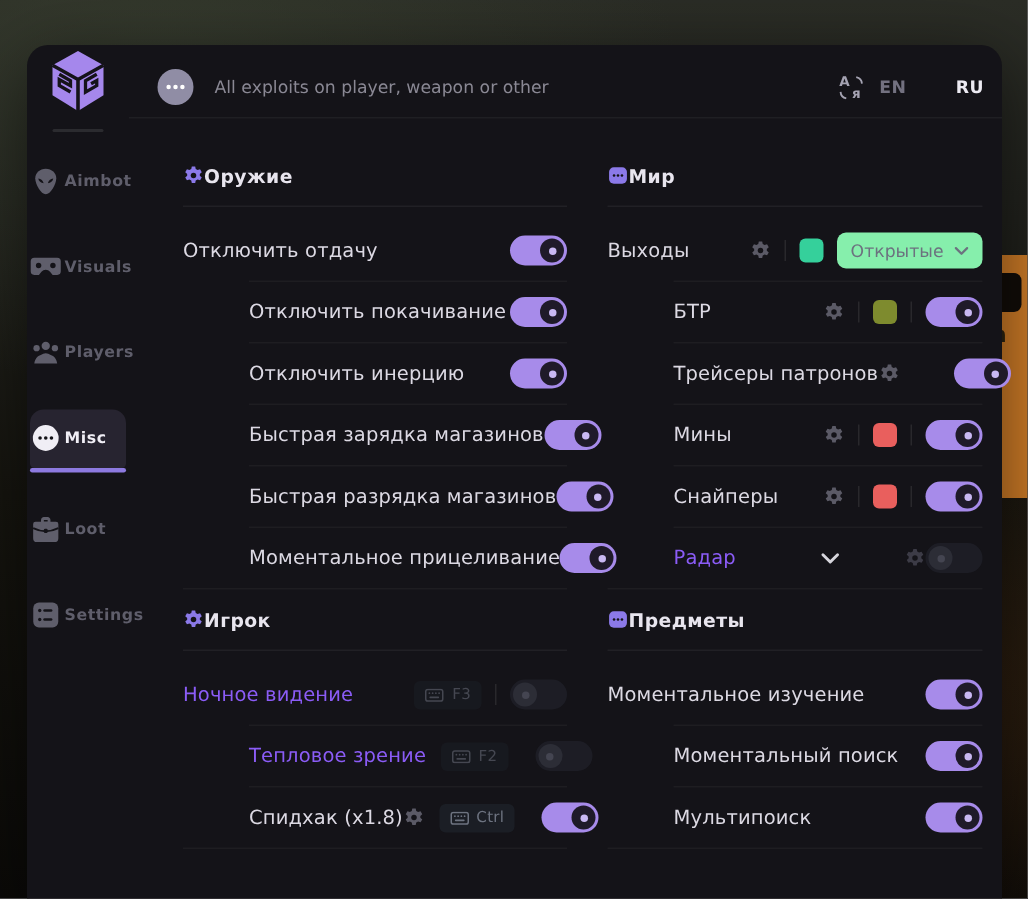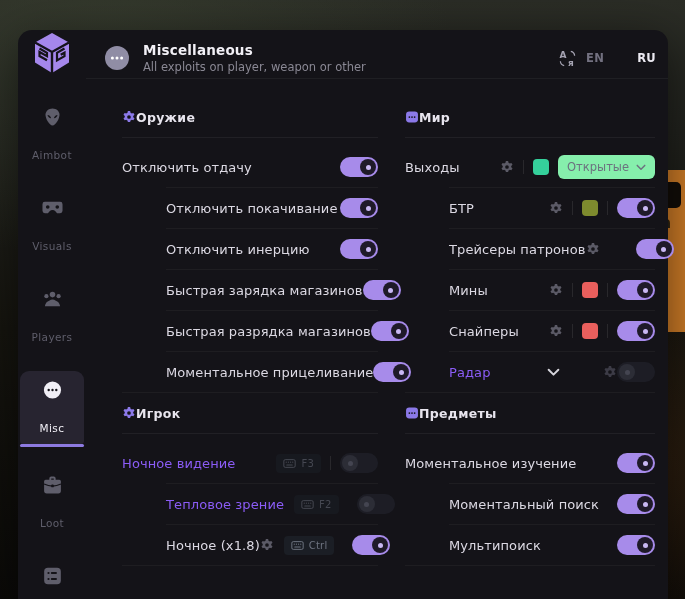--- a/index.html
+++ b/index.html
@@ -19,21 +19,21 @@
   .panel{
     position:absolute;left:18px;top:30px;width:650px;bottom:-14px;z-index:2;
     background:#141318;border-radius:14px 14px 0 0;
     box-shadow:0 12px 50px rgba(0,0,0,.55);
   }
   
   .sidebar{position:absolute;left:0;top:0;bottom:0;width:68px;display:flex;flex-direction:column;align-items:center;}
   .logo{margin-top:2px;height:44px;display:flex;align-items:center;}
   .logo-divider{width:34px;height:2px;border-radius:1px;background:rgba(255,255,255,.10);margin:10px 0 14px 0;}
   .nav{display:flex;flex-direction:column;align-items:center;width:100%;}
-  .nav-item{position:relative;width:64px;display:flex;flex-direction:column;align-items:center;gap:22px;padding:9px 0 10px 0;margin-bottom:18px;color:#5f5e6b;cursor:pointer;}
+  .nav-item{position:relative;width:64px;display:flex;flex-direction:row;align-items:center;gap:2px;padding:9px 0 10px 0;margin-bottom:18px;color:#5f5e6b;cursor:pointer;font-weight:bold;}
   .nav-item .icn svg{display:block;}
   .nav-icn{width:21px;height:20px;}
   .nav-icn svg{width:21px;height:20px;}
   .nav-label{font-size:10.5px;letter-spacing:.4px;}
   .nav-item.active{background:#272430;border-radius:9px 9px 3px 3px;color:#f0eef5;margin-bottom:22px;}
   .nav-underline{position:absolute;left:0;right:0;bottom:-3px;height:3px;border-radius:2px;background:#8d7ae0;}
   
   .hdr{position:absolute;left:68px;right:0;top:0;height:49px;display:flex;align-items:center;padding:8px 12px 0 18px;box-sizing:border-box;border-bottom:1px solid rgba(255,255,255,.05);}
   .hdr-avatar{width:26px;height:26px;margin-right:13px;color:#908da5;}
   .hdr-avatar svg{width:26px;height:26px;display:block;}
@@ -183,21 +183,20 @@
   <div class="hdr">
     <span class="hdr-avatar">
       <svg viewBox="0 0 26 26">
           <circle cx="13" cy="13" r="12" fill="currentColor"></circle>
           <circle cx="8.4" cy="13" r="1.5" fill="#fff"></circle>
           <circle cx="13" cy="13" r="1.5" fill="#fff"></circle>
           <circle cx="17.6" cy="13" r="1.5" fill="#fff"></circle>
         </svg>
     </span>
     <div class="hdr-titles">
-      <span class="hdr-title">Miscellaneous</span>
       <span class="hdr-sub">All exploits on player, weapon or other</span>
     </div>
     <div class="hdr-right">
       <span class="translate-icn">
         <svg viewBox="0 0 20 20">
             <text x="1.5" y="9" font-size="9.5" font-weight="700" fill="currentColor" font-family="DejaVu Sans">A</text>
             <text x="10.5" y="17.5" font-size="9.5" font-weight="700" fill="currentColor" font-family="DejaVu Sans">я</text>
             <path d="M13.5 2.5a5 5 0 0 1 4 4.6" stroke="currentColor" fill="none" stroke-width="1.3"></path>
             <path d="M6.5 17.5a5 5 0 0 1-4-4.6" stroke="currentColor" fill="none" stroke-width="1.3"></path>
           </svg>
@@ -331,21 +330,21 @@
                   <span class="hk-text">F2</span>
                 </span>
                 <span class="vdiv"></span>
                 <div class="toggle off">
                   <div class="knob">
                     <div class="dot"></div>
                   </div>
                 </div>
               </div>
               <div class="row">
-                <span class="row-label">Ночное (x1.8)</span>
+                <span class="row-label">Спидхак (x1.8)</span>
                 <span class="spacer"></span>
                 <span class="gear">
                   <svg viewBox="0 0 16 16">
                     <path d="M6.7 1.2h2.6l.4 1.9a5 5 0 0 1 1.4.8l1.9-.6 1.3 2.2-1.5 1.3a4.7 4.7 0 0 1 0 1.4l1.5 1.3-1.3 2.2-1.9-.6a5 5 0 0 1-1.4.8l-.4 1.9H6.7l-.4-1.9a5 5 0 0 1-1.4-.8l-1.9.6-1.3-2.2 1.5-1.3a4.7 4.7 0 0 1 0-1.4L1.7 5.5 3 3.3l1.9.6a5 5 0 0 1 1.4-.8Z" fill="currentColor"></path>
                     <circle cx="8" cy="8" r="2.1" fill="#141318"></circle>
                   </svg>
                 </span>
                 <span class="hotkey">
                   <span class="hk-icn">
                     <svg viewBox="0 0 14 10">

